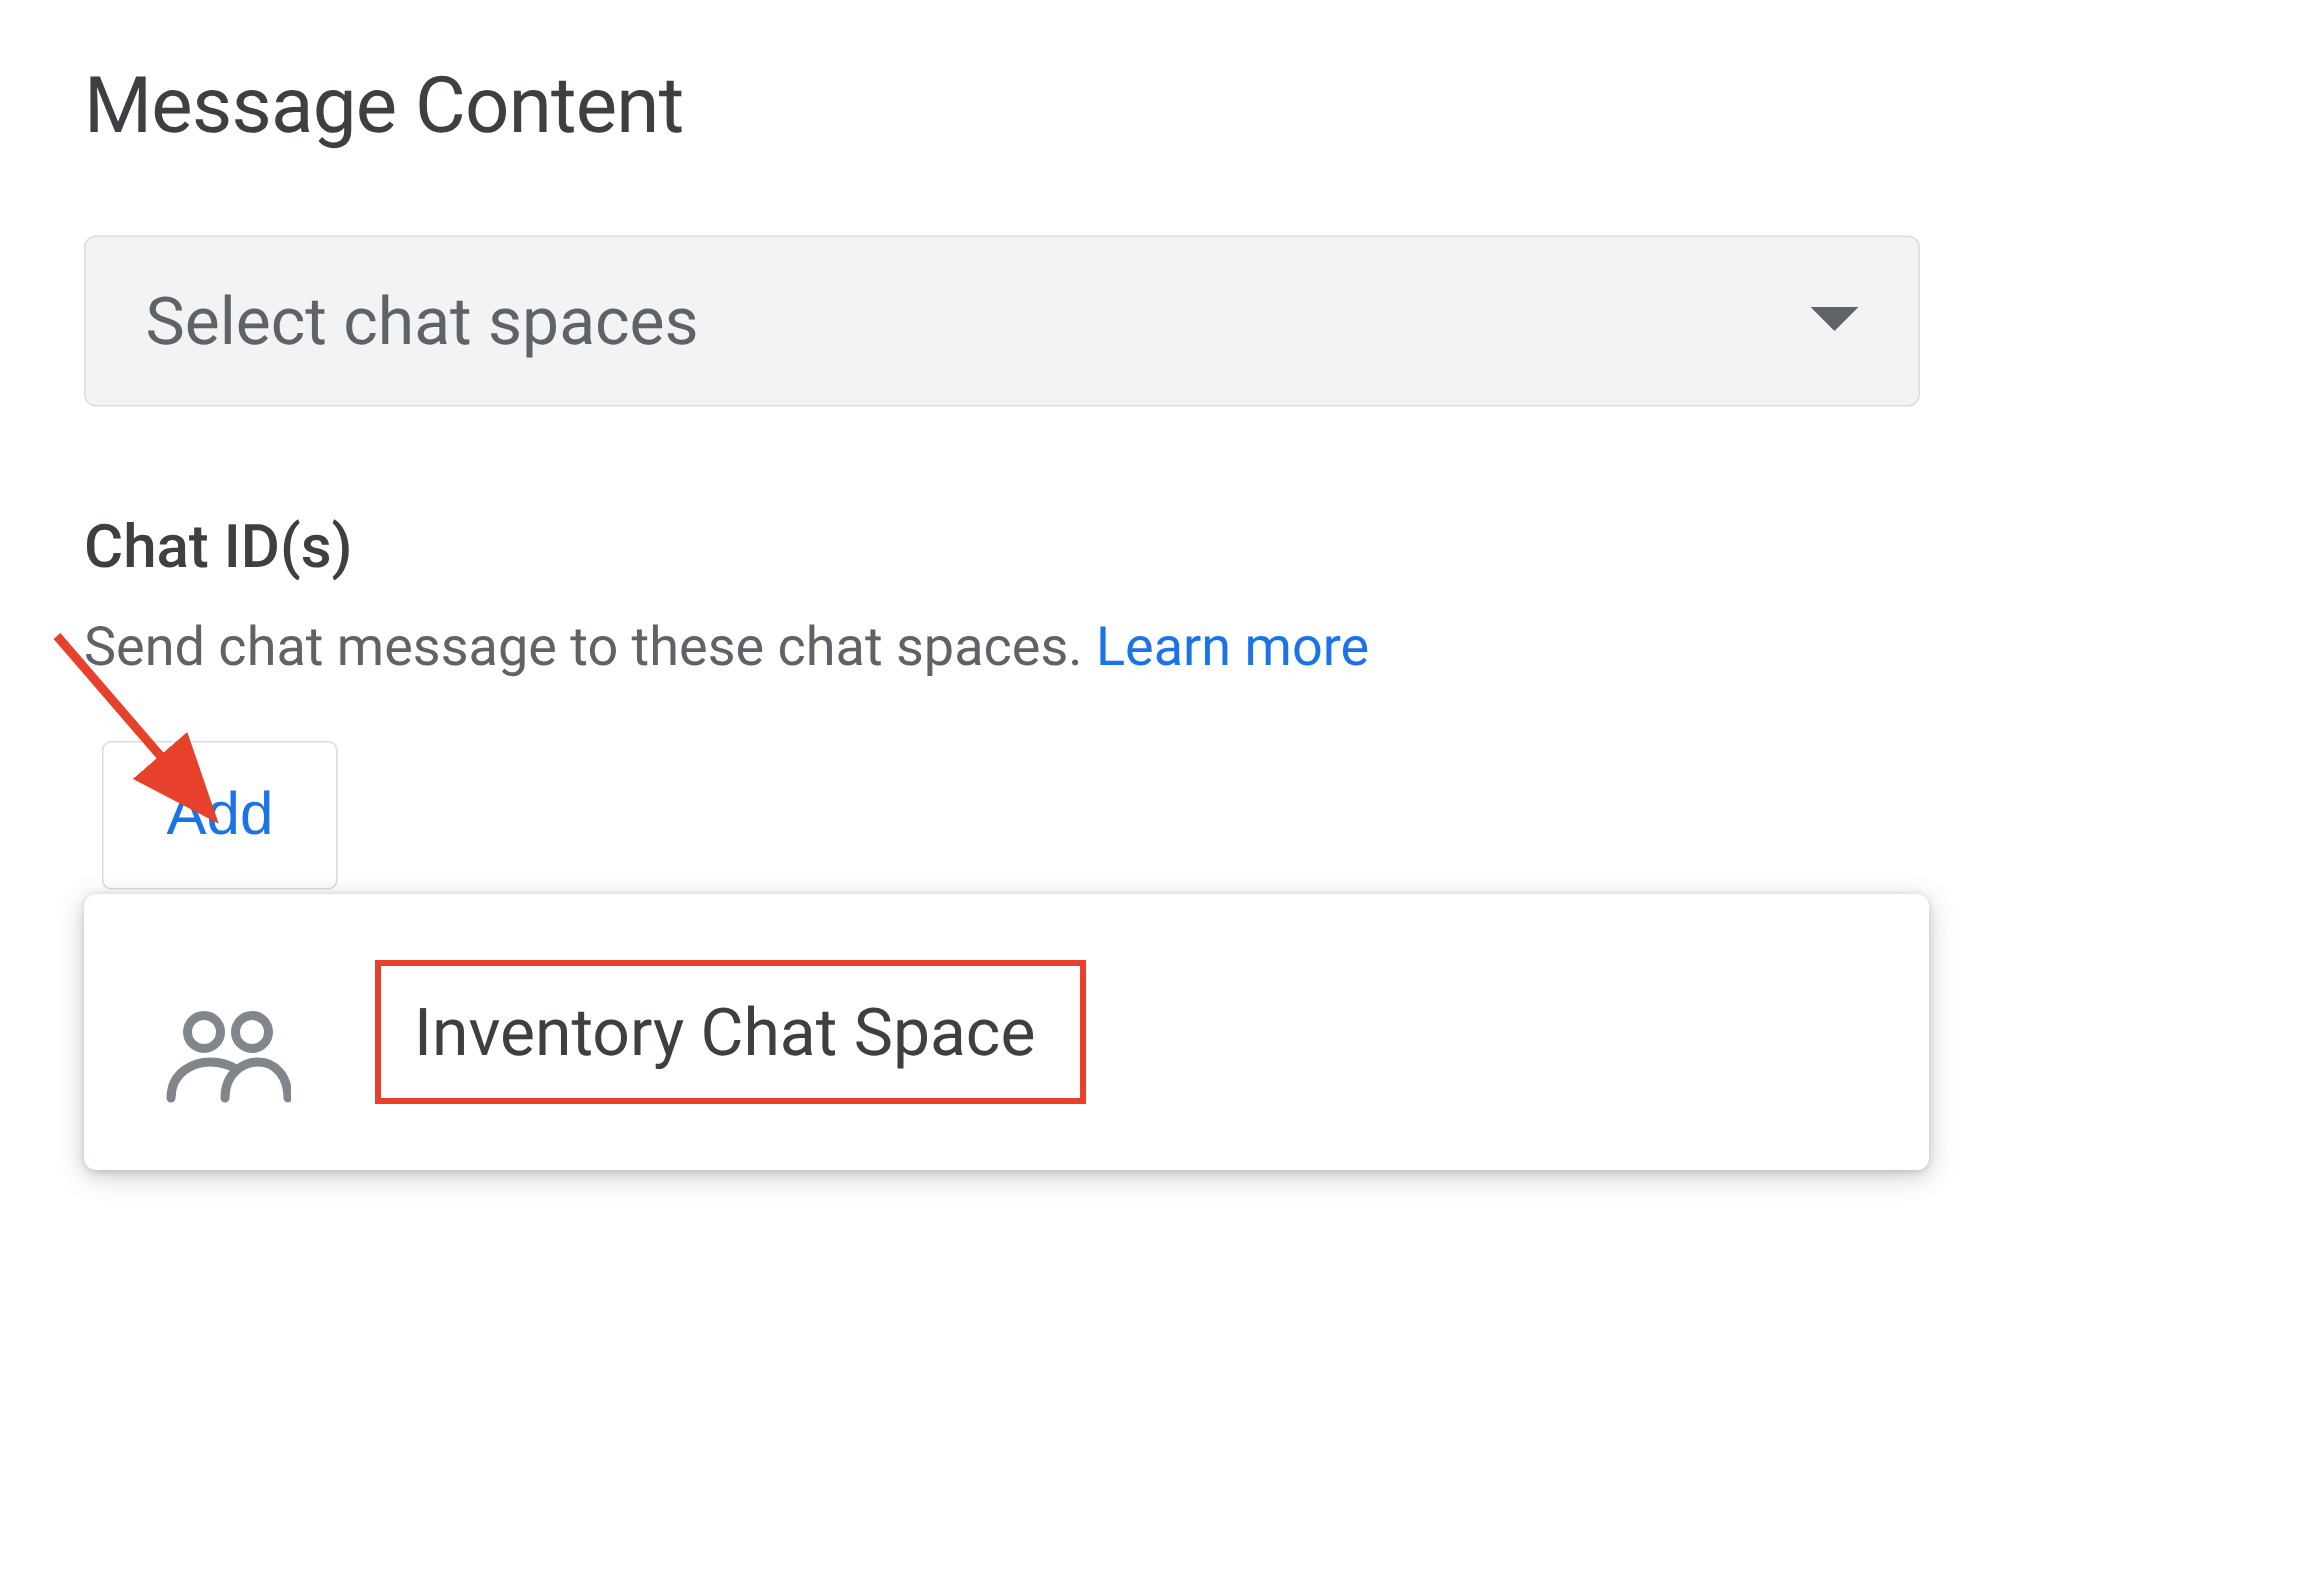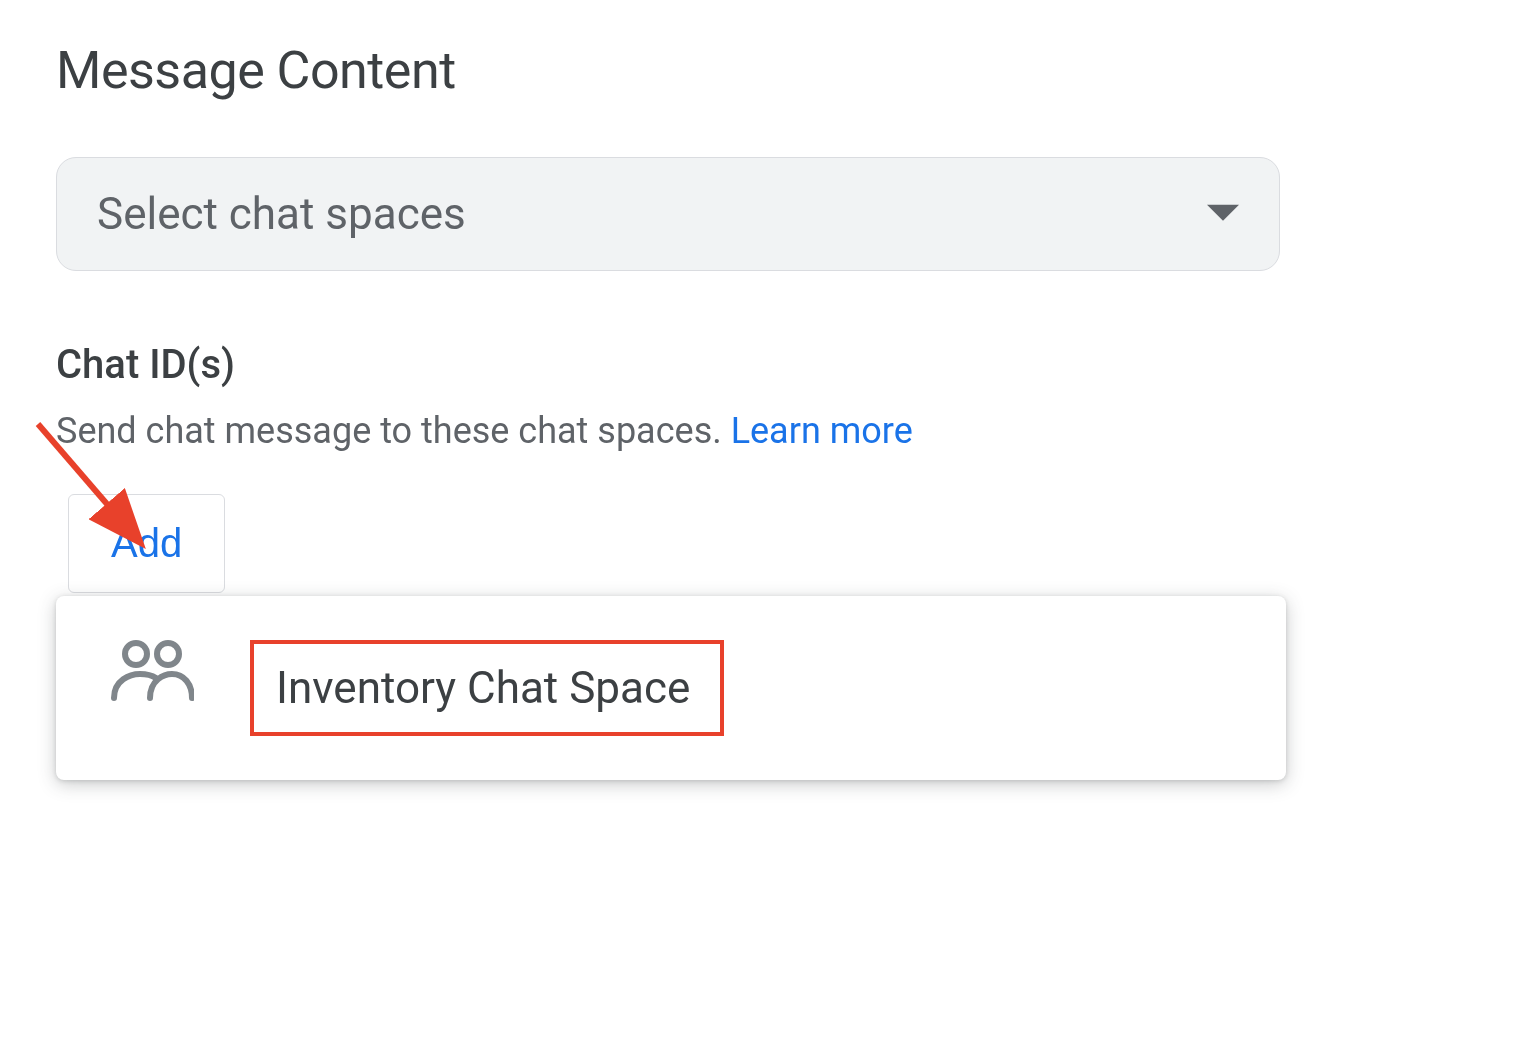--- a/index.html
+++ b/index.html
@@ -16,21 +16,21 @@
     .page-title {
       font-size: 52px;
       font-weight: 400;
       color: #3c4043;
       margin-bottom: 56px;
       letter-spacing: -0.5px;
     }
     .select-box {
       background: #f1f3f4;
       border: 1px solid #dadce0;
-      border-radius: 20px;
+      border-radius: 8px;
       padding: 30px 40px;
       display: flex;
       align-items: center;
       justify-content: space-between;
       cursor: pointer;
       margin-bottom: 70px;
       width: 100%;
       max-width: 1224px;
     }
     .select-label {
@@ -83,21 +83,21 @@
     }
     .dropdown-panel {
       margin-top: 3px;
       background: #ffffff;
       border-radius: 8px;
       box-shadow: 0 4px 18px rgba(60,64,67,0.28), 0 1px 4px rgba(60,64,67,0.18);
       padding: 44px 54px;
       width: 100%;
       max-width: 1230px;
       display: flex;
-      align-items: flex-start;
+      align-items: flex-end;
       gap: 56px;
       position: relative;
     }
     .people-icon {
       fill: #80868b;
       flex-shrink: 0;
     }
     .highlight-box {
       border: 4px solid #e8412b;
       padding: 18px 30px 18px 22px;

